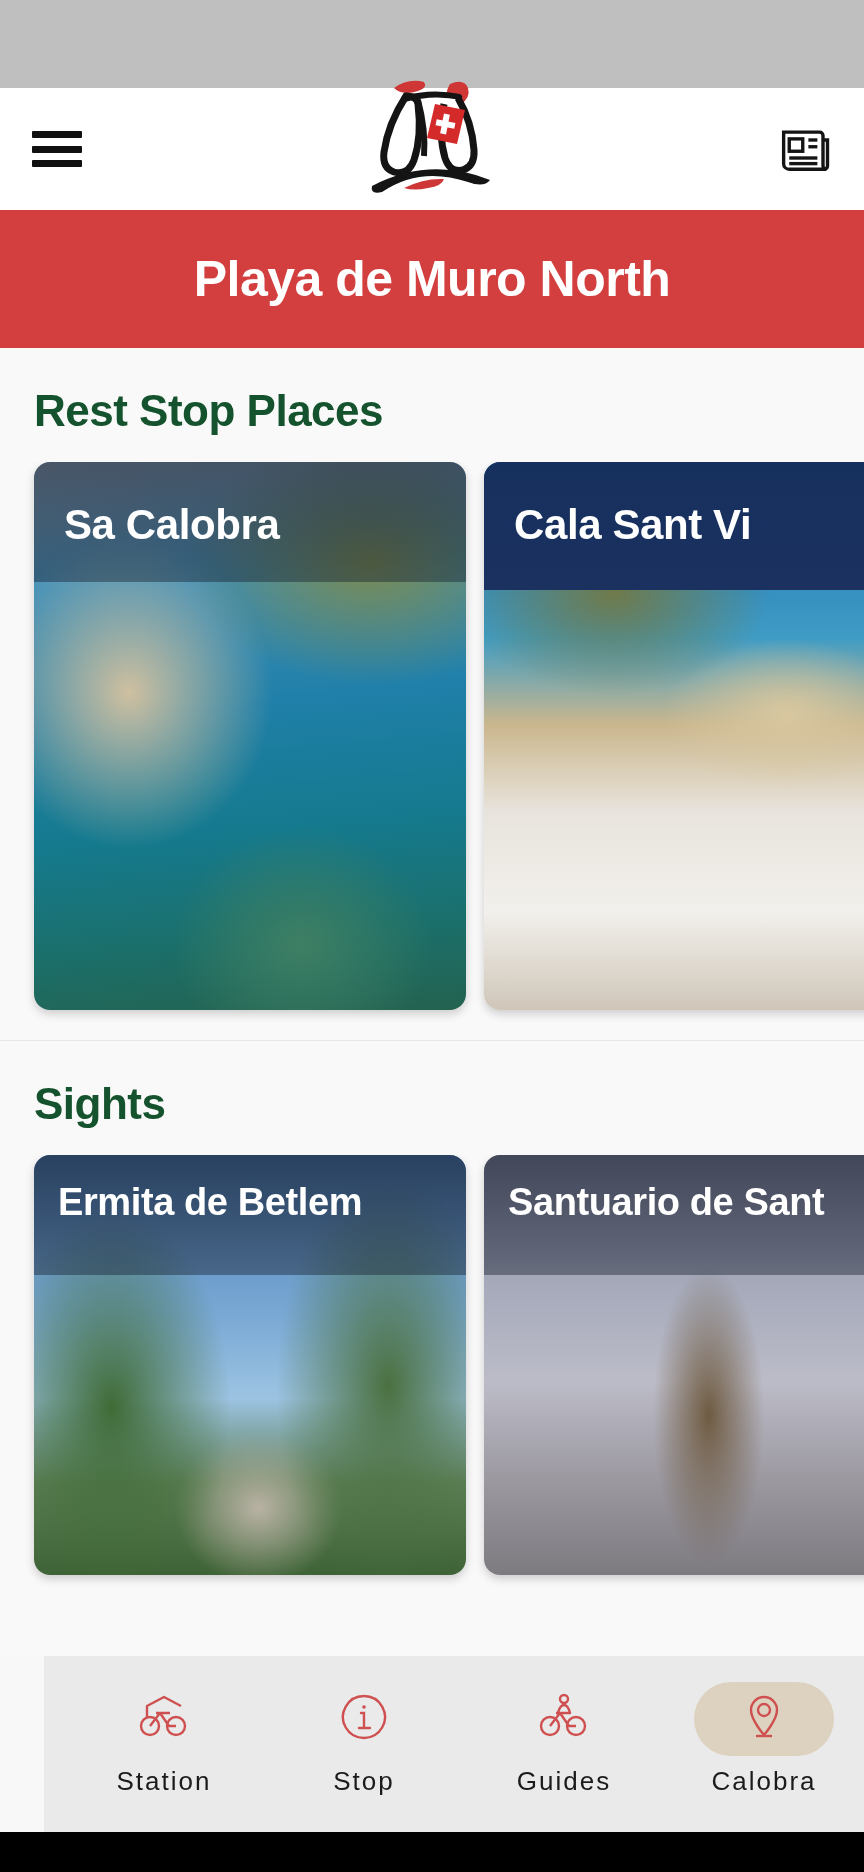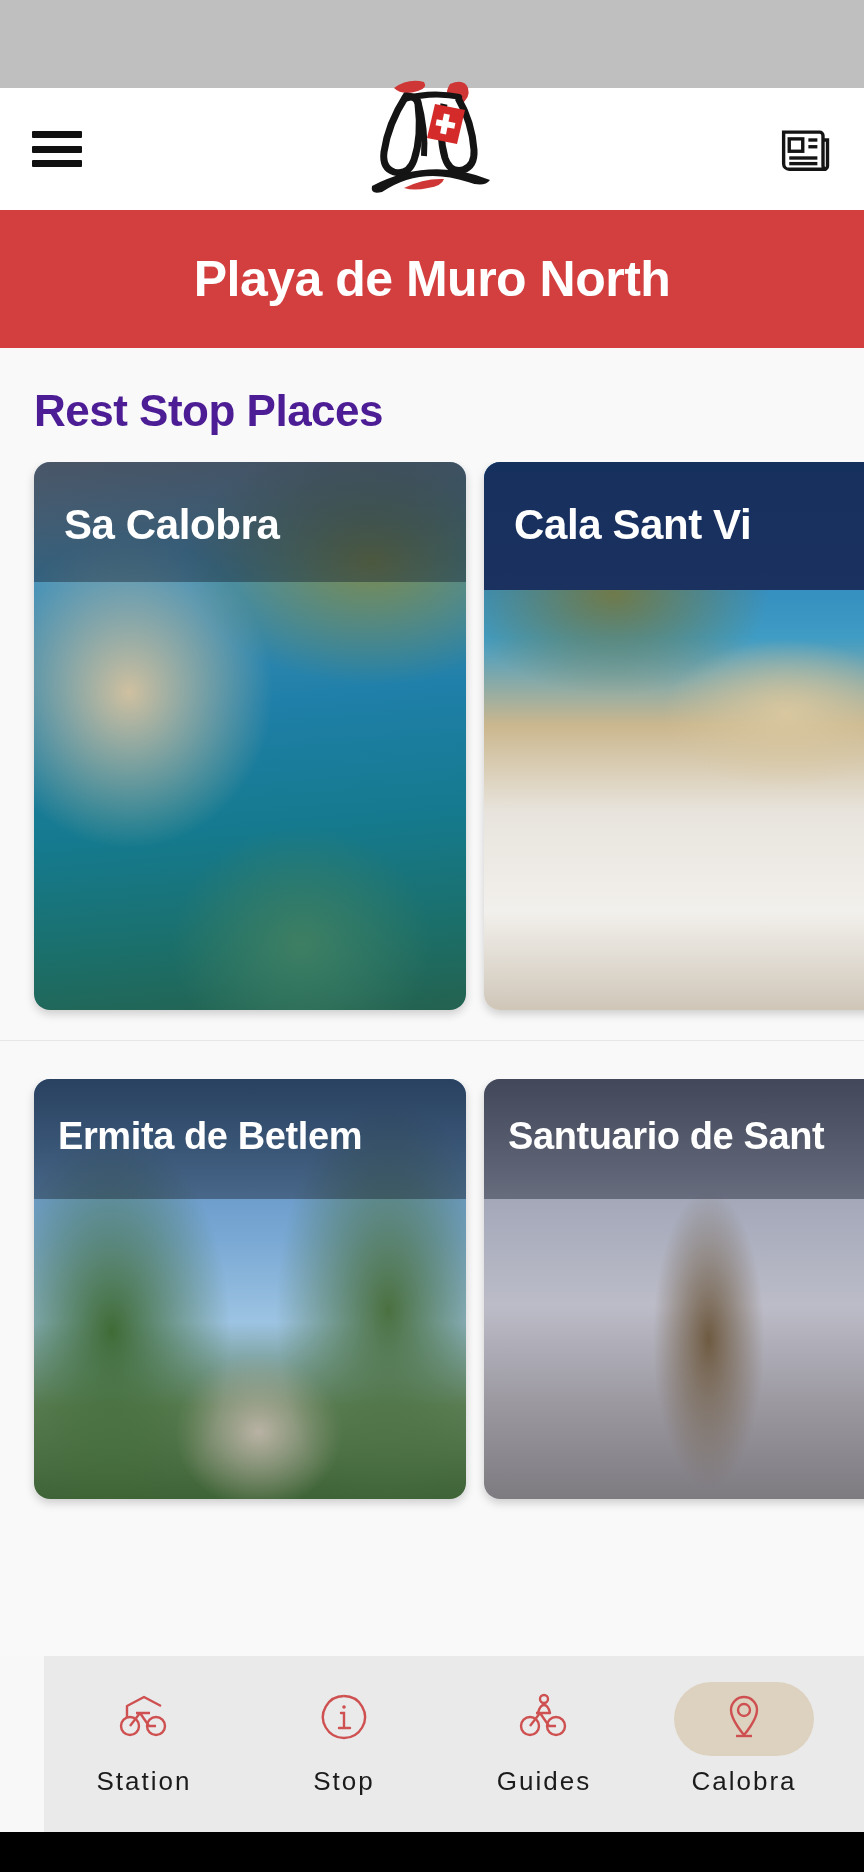--- a/index.html
+++ b/index.html
@@ -92,21 +92,21 @@
     flex: 1 1 auto;
     background: #f9f9f9;
     overflow: hidden;
     position: relative;
   }
 
   .section { padding-top: 38px; }
   .section-title {
     font-size: 44px;
     font-weight: bold;
-    color: #4c1d95;
+    color: #14532d;
     letter-spacing: -0.5px;
     padding: 0 34px 26px 34px;
   }
 
   .divider {
     height: 1px;
     background: #e6e6e6;
     width: 100%;
   }
 
@@ -149,30 +149,30 @@
     top: 42px;
     left: 30px;
     right: 0;
     color: #ffffff;
     font-size: 42px;
     font-weight: bold;
     letter-spacing: -0.4px;
     white-space: nowrap;
     line-height: 1;
   }
-  .card.sights-card .card-title { font-size: 38px; top: 38px; left: 24px; }
+  .card.sights-card .card-title { font-size: 38px; top: 28px; left: 24px; }
 
   
   .bottom-nav {
     flex: 0 0 176px;
     height: 176px;
     background: #eaeaea;
     display: flex;
     align-items: flex-start;
-    justify-content: flex-start;
+    justify-content: flex-end;
     padding-top: 26px;
     margin-left: 44px;
   }
   .nav-item {
     width: 200px;
     display: flex;
     flex-direction: column;
     align-items: center;
     cursor: pointer;
   }
@@ -297,20 +297,21 @@
           <div class="scrim"></div>
           <div class="card-title">Cala Sant Vi</div>
         </div>
 
       </div>
     </div>
 
     <div class="divider"></div>
 
     <div class="section">
+      <div class="section-title">Sights</div>
       <div class="rail">
 
         <div class="card sights-card">
           <div class="photo p-betlem"></div>
           <div class="scrim"></div>
           <div class="card-title">Ermita de Betlem</div>
         </div>
 
         <div class="card sights-card">
           <div class="photo p-santuario"></div>

